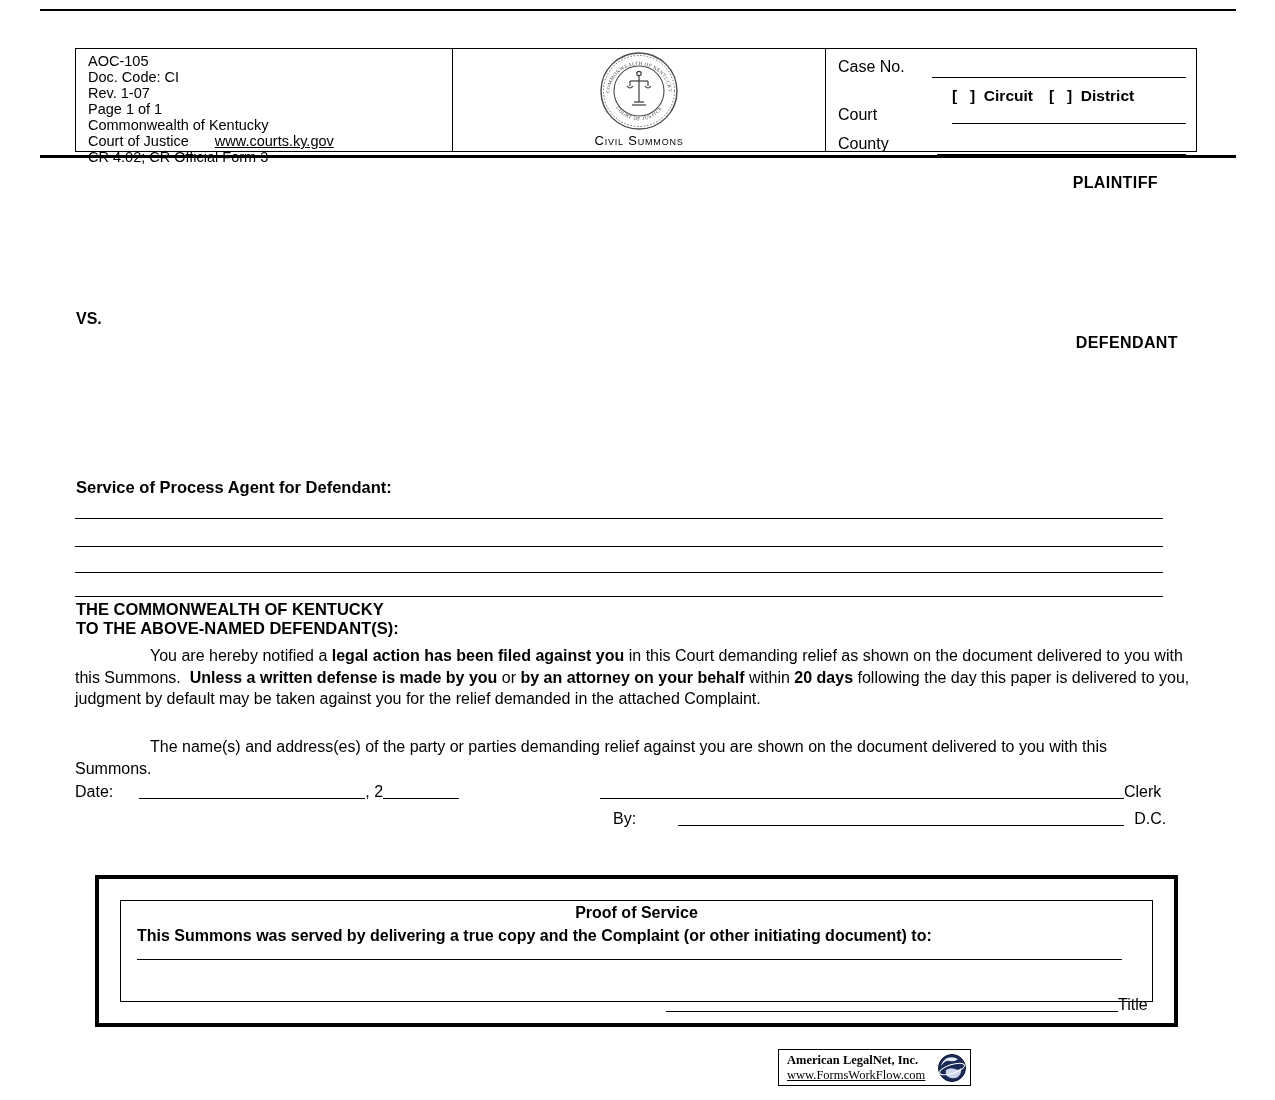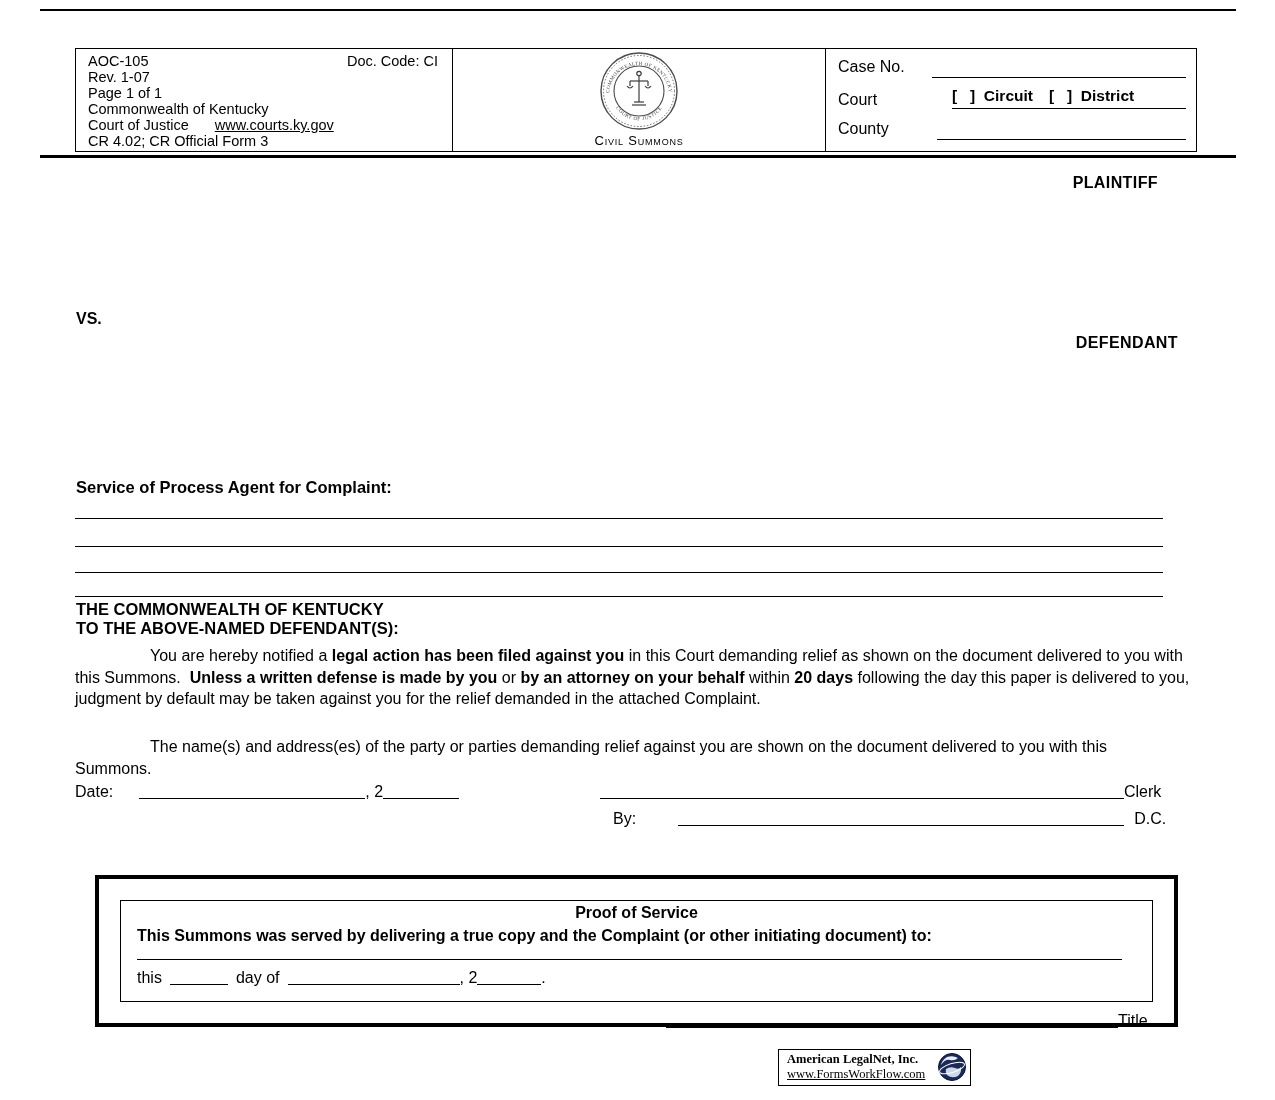--- a/index.html
+++ b/index.html
@@ -14,29 +14,29 @@
   
   .rl { position:absolute; height:0; border-top:1.5px solid #000; }
 
   
   .top-rule { left:40px; top:9px; width:1196px; border-top:2px solid #000; }
   .header-bottom-rule { left:40px; top:155px; width:1196px; border-top:3.5px solid #000; }
 
   
   .header-table { position:absolute; left:75px; top:48px; width:1122px; height:104px; display:flex; border:1.5px solid #000; background:#fff; }
   .hcell-left { width:376px; padding:4px 14px 0 12px; font-size:14.5px; line-height:16px; }
-  .hcell-left .row1 { display:flex; justify-content:space-between; }
+  .hcell-left .row1 { display:flex; justify-content:space-between;flex-direction:column; }
   .hcell-left .row5 span + span { margin-left:22px;text-decoration:underline; }
   .hcell-center { width:374px; border-left:1.5px solid #000; border-right:1.5px solid #000; display:flex; flex-direction:column; align-items:center; padding:2px 0 2px 0; }
   .hcell-right { flex:1; padding:9px 10px 0 12px; font-size:16px; }
   .hrow { display:flex; align-items:flex-end; margin-bottom:11px; }
   .hrow .bl { height:14px; }
   .case-blank { flex:1; margin-left:27px; }
   .county-blank { flex:1; margin-left:48px; }
-  .court-options { margin-left:auto; width:234px; border-bottom:1.5px solid #000; white-space:nowrap; padding-bottom:3px; font-size:15.5px; }
+  .court-options { margin-left:auto; width:234px; border-bottom:1.5px solid #000; white-space:nowrap; padding-bottom:18px; font-size:15.5px; }
   .court-options .opt2 { margin-left:16px; }
 
   .form-title { margin-top:auto; margin-bottom:1px; font-variant:small-caps; font-weight:400; font-size:13px; letter-spacing:0.8px; }
 
   
   .plaintiff { top:174px; right:117px; font-size:16px; letter-spacing:0.4px; }
   .vs { left:76px; top:310px; font-size:16px; }
   .defendant { top:334px; right:97px; font-size:16px; letter-spacing:0.4px; }
 
   .svc-label { left:76px; top:478px; font-size:16.5px; }
@@ -52,24 +52,24 @@
   .by-row { left:613px; top:810px; font-size:16px; white-space:nowrap; }
 
   
   .proof-outer { position:absolute; left:95px; top:875px; width:1083px; height:152px; border:4px solid #000; padding:21px; background:#fff; }
   .proof-inner { border:1.5px solid #000; width:100%; height:100%; position:relative; font-size:16px; }
   .proof-title { position:absolute; left:0; right:0; top:3px; text-align:center; font-weight:700; font-size:16px; }
   .proof-line1 { position:absolute; left:16px; top:26px;font-weight:bold; }
   .proof-blank-line { position:absolute; left:16px; right:30px; top:58px; border-top:1.5px solid #000; height:0; }
   .proof-dayrow { position:absolute; left:16px; top:68px; white-space:nowrap; }
   .proof-servedby { position:absolute; left:545px; top:90px; white-space:nowrap; }
-  .proof-titlerow { position:absolute; left:545px; top:111px; white-space:nowrap; }
+  .proof-titlerow { position:absolute; left:545px; top:95px; white-space:nowrap; }
 
   
-  .footer-box { position:absolute; left:778px; top:1049px; width:193px; height:37px; border:1.5px solid #000; display:flex; align-items:flex-start; padding:2px 3px 2px 8px; background:#fff; }
+  .footer-box { position:absolute; left:778px; top:1049px; width:193px; height:37px; border:1.5px solid #000; display:flex; align-items:flex-end; padding:12px 3px 2px 8px; background:#fff; }
   .footer-text { font-family:"Liberation Serif", serif; font-size:12.5px; line-height:15px; flex:1; }
   .footer-text .company { font-weight:700; }
   .footer-text .site { text-decoration:underline; }
   .globe { width:30px; height:30px; flex:0 0 auto; }
 
   svg text { font-family:"Liberation Serif", serif; }
 </style>
 </head>
 <body>
 
@@ -138,21 +138,21 @@
       </div>
     </div>
   </div>
 
   <div class="rl header-bottom-rule"></div>
 
   <div class="abs b plaintiff">PLAINTIFF</div>
   <div class="abs b vs">VS.</div>
   <div class="abs b defendant">DEFENDANT</div>
 
-  <div class="abs b svc-label">Service of Process Agent for Complaint:</div>
+  <div class="abs b svc-label">Service of Process Agent for Defendant:</div>
   <div class="rl" style="left:75px; top:518px; width:1088px;"></div>
   <div class="rl" style="left:75px; top:546px; width:1088px;"></div>
   <div class="rl" style="left:75px; top:572px; width:1088px;"></div>
   <div class="rl" style="left:75px; top:596px; width:1088px;"></div>
 
   <div class="abs b heading">
     <div>THE COMMONWEALTH OF KENTUCKY</div>
     <div>TO THE ABOVE-NAMED DEFENDANT(S):</div>
   </div>
 
@@ -164,21 +164,20 @@
 
   <div class="abs clerk-row"><span class="bl" style="width:524px;"></span><span>Clerk</span></div>
 
   <div class="abs by-row"><span>By:</span><span class="bl" style="width:446px; margin-left:42px;"></span><span style="margin-left:10px;">D.C.</span></div>
 
   <div class="proof-outer">
     <div class="proof-inner">
       <div class="proof-title">Proof of Service</div>
       <div class="proof-line1">This Summons was served by delivering a true copy and the Complaint (or other initiating document) to:</div>
       <div class="proof-blank-line"></div>
-      <div class="proof-dayrow"><span>this</span><span class="bl" style="width:58px; margin:0 8px;"></span><span>day of</span><span class="bl" style="width:172px; margin-left:8px;"></span><span>, 2</span><span class="bl" style="width:64px;"></span><span>.</span></div>
       <div class="proof-titlerow"><span class="bl" style="width:452px;"></span><span>Title</span></div>
     </div>
   </div>
 
   <div class="footer-box">
     <div class="footer-text">
       <div class="company">American LegalNet, Inc.</div>
       <div class="site">www.FormsWorkFlow.com</div>
     </div>
     <svg class="globe" viewBox="0 0 30 30">

